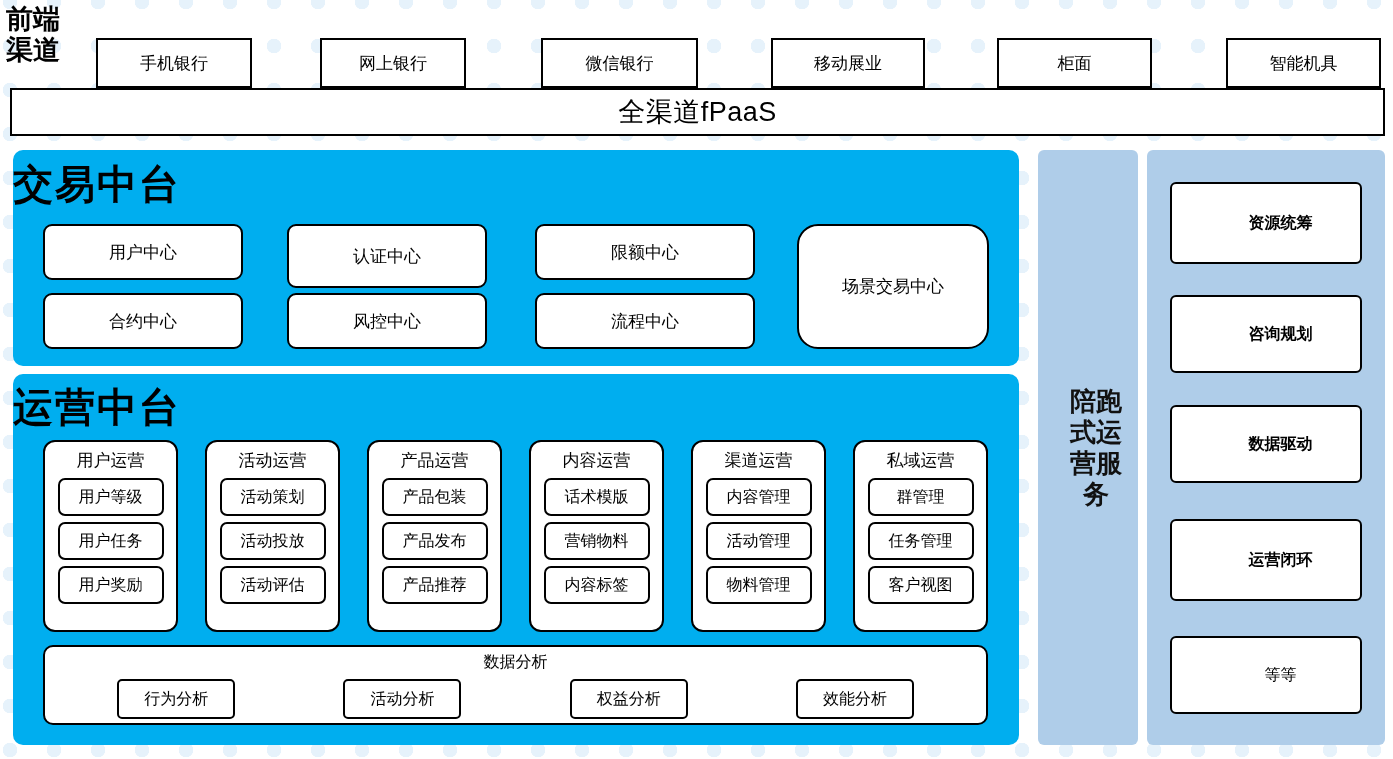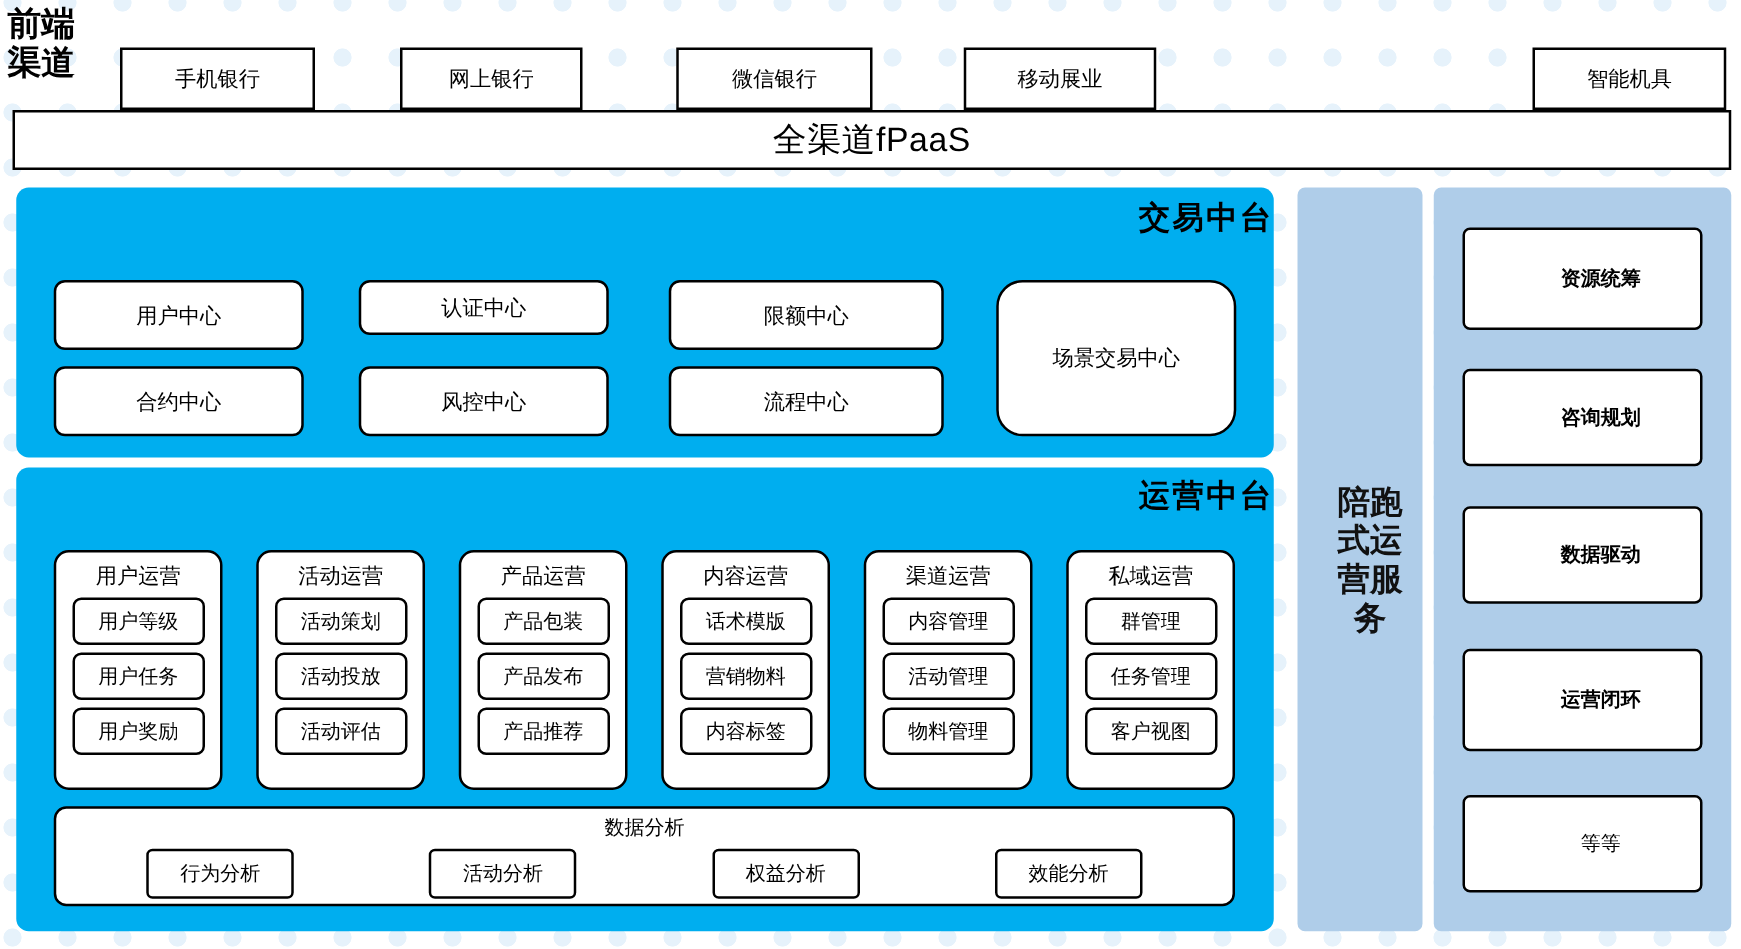--- a/index.html
+++ b/index.html
@@ -48,23 +48,23 @@
     letter-spacing: 0.5px;
   }
 
   
   .cyan {
     background: #00AEEF;
     border-radius: 10px;
   }
   .panel-title {
     font-weight: bold;
-    font-size: 25px;
-    color: #000;
-    text-align: right;
+    font-size: 40px;
+    color: #000;
+    text-align: left;
     letter-spacing: 2px;
   }
 
   .center-box { font-size: 17px; }
 
   
   .opcol {
     background: #ffffff;
     border: 2px solid #000;
     border-radius: 12px;
@@ -148,30 +148,31 @@
 
   <div class="abs front-label" style="left:6px; top:4px; width:78px;">
     <div>前端</div>
     <div>渠道</div>
   </div>
 
   <div class="abs wbox chan-box" style="left:96px; top:14px; width:156px; height:50px;">手机银行</div>
   <div class="abs wbox chan-box" style="left:320px; top:14px; width:146px; height:50px;">网上银行</div>
   <div class="abs wbox chan-box" style="left:541px; top:14px; width:157px; height:50px;">微信银行</div>
   <div class="abs wbox chan-box" style="left:771px; top:14px; width:154px; height:50px;">移动展业</div>
+  <div class="abs wbox chan-box" style="left:997px; top:14px; width:155px; height:50px;">柜面</div>
   <div class="abs wbox chan-box" style="left:1226px; top:14px; width:155px; height:50px;">智能机具</div>
 
   <div class="abs wbox fpaas" style="left:10px; top:88px; width:1375px; height:48px;">全渠道fPaaS</div>
 
   <div class="abs cyan" style="left:13px; top:150px; width:1006px; height:216px;">
     <div class="panel-title" style="margin-top:7px;">交易中台</div>
   </div>
 
   <div class="abs wbox center-box rounded" style="left:43px; top:224px; width:200px; height:56px;">用户中心</div>
-  <div class="abs wbox center-box rounded" style="left:287px; top:224px; width:200px; height:44px;text-align:right;">认证中心</div>
+  <div class="abs wbox center-box rounded" style="left:287px; top:224px; width:200px; height:64px;text-align:right;">认证中心</div>
   <div class="abs wbox center-box rounded" style="left:535px; top:224px; width:220px; height:56px;">限额中心</div>
 
   <div class="abs wbox center-box rounded" style="left:43px; top:293px; width:200px; height:56px;">合约中心</div>
   <div class="abs wbox center-box rounded" style="left:287px; top:293px; width:200px; height:56px;">风控中心</div>
   <div class="abs wbox center-box rounded" style="left:535px; top:293px; width:220px; height:56px;">流程中心</div>
 
   <div class="abs wbox center-box rounded" style="left:797px; top:224px; width:192px; height:125px;border-radius:21px;">场景交易中心</div>
 
   <div class="abs cyan" style="left:13px; top:374px; width:1006px; height:371px;">
     <div class="panel-title" style="margin-top:6px;">运营中台</div>

